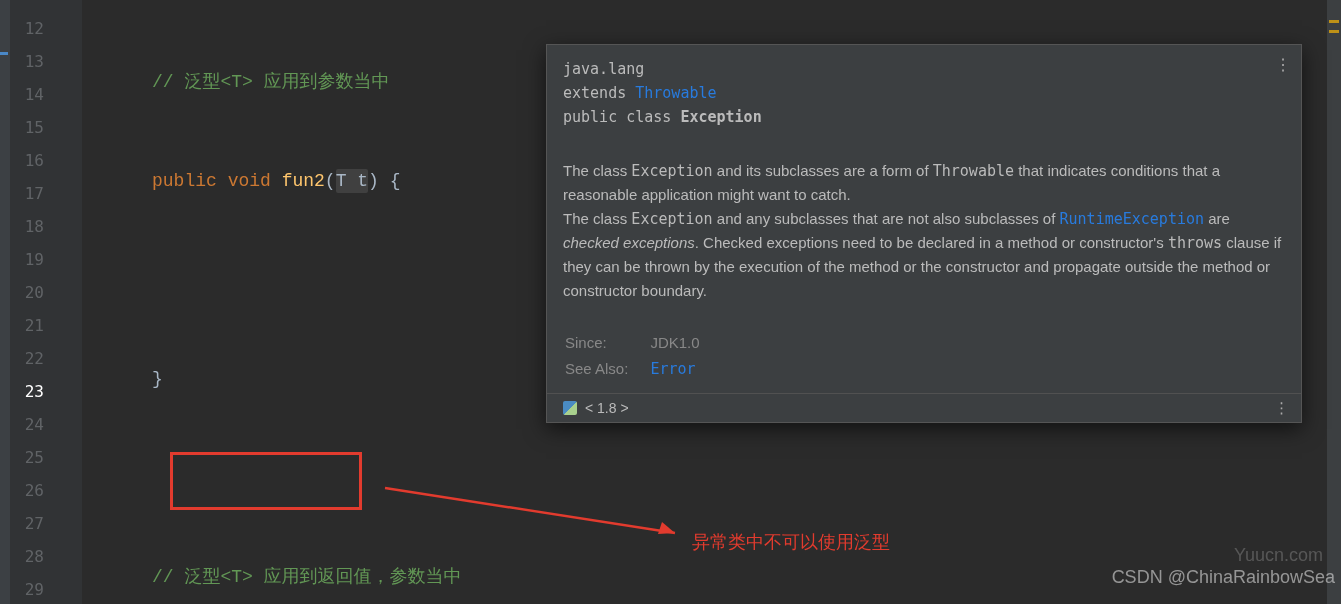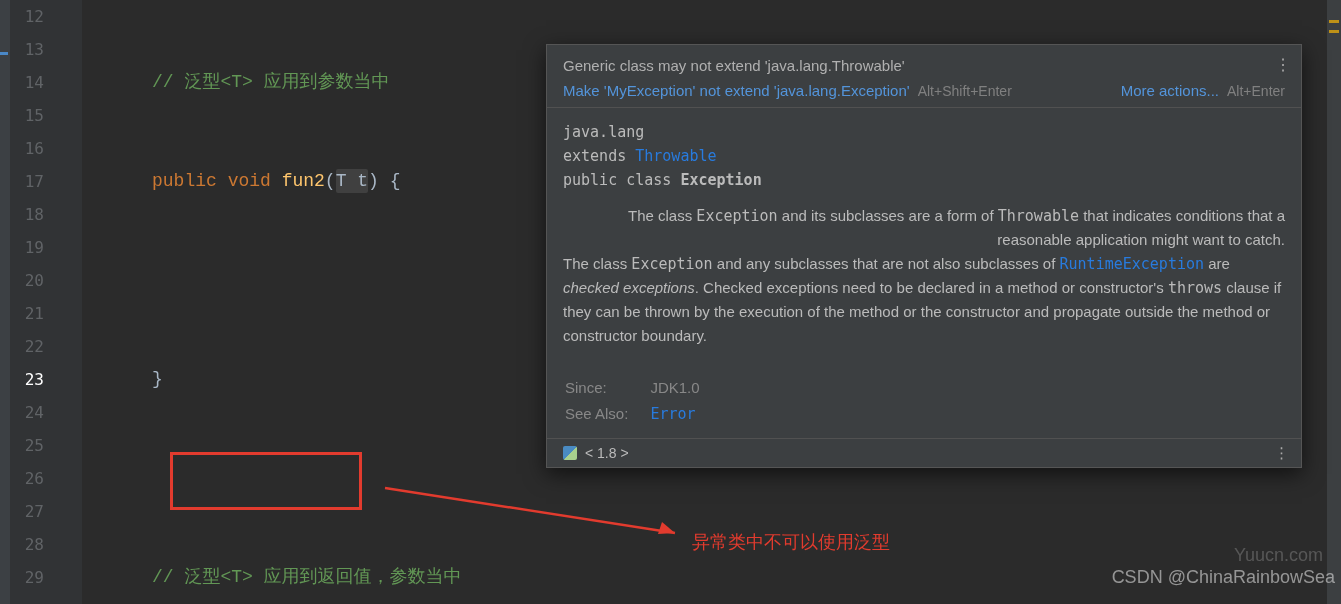--- a/index.html
+++ b/index.html
@@ -21,21 +21,21 @@
   .gutter {
     width: 62px;
     background: #313335;
     text-align: right;
     padding-right: 18px;
     color: #606366;
     font-family: Consolas, monospace;
     font-size: 16px;
     line-height: 33px;
     user-select: none;
-    padding-top: 0px;
+    padding-top: 12px;
   }
   .gutter div { height: 33px; position: relative; }
   .fold-col {
     width: 20px;
     background: #313335;
     position: relative;
   }
   .code {
     flex: 1;
     font-family: Consolas, "Courier New", monospace;
@@ -137,21 +137,21 @@
     font-size: 16px;
   }
   .popup-body {
     padding: 12px 16px 10px 16px;
     line-height: 1.6;
     font-size: 15px;
   }
   .mono { font-family: Consolas, monospace; color: #bbbbbb; }
   .mono-bold { font-weight: bold; }
   .mono-link { color: #287bde; font-family: Consolas, monospace; }
-  .popup-desc { margin-top: 12px; text-align: right; }
+  .popup-desc { margin-top: 30px; }
   .popup-meta { margin-top: 26px; color: #888; }
   .popup-meta td { padding-right: 20px; vertical-align: top; }
   .popup-footer {
     border-top: 1px solid #515151;
     padding: 6px 16px;
     display: flex;
     align-items: center;
     gap: 8px;
     position: relative;
   }
@@ -219,30 +219,20 @@
   </div>
 </div>
 
 <div class="right-track">
   <div class="warn-mark" style="top:20px"></div>
   <div class="warn-mark" style="top:30px"></div>
 </div>
 
 <div class="popup">
   <div class="more-icon">⋮</div>
-  <div class="popup-header">
-    <div class="popup-title">Generic class may not extend 'java.lang.Throwable'</div>
-    <div class="popup-actions">
-      <span class="link">Make 'MyException' not extend 'java.lang.Exception'</span>
-      <span class="shortcut">Alt+Shift+Enter</span>
-      <span style="flex:1"></span>
-      <span class="link">More actions...</span>
-      <span class="shortcut">Alt+Enter</span>
-    </div>
-  </div>
   <div class="popup-body">
     <div class="mono">java.lang</div>
     <div><span class="mono">extends </span><span class="mono-link">Throwable</span></div>
     <div><span class="mono">public class </span><span class="mono mono-bold">Exception</span></div>
     <div class="popup-desc">
       <span>The class </span><span class="mono">Exception</span><span> and its subclasses are a form of </span><span class="mono">Throwable</span><span> that indicates conditions that a reasonable application might want to catch.</span>
     </div>
     <div>
       <span>The class </span><span class="mono">Exception</span><span> and any subclasses that are not also subclasses of </span><span class="mono-link">RuntimeException</span><span> are </span><span class="italic">checked exceptions</span><span>. Checked exceptions need to be declared in a method or constructor's </span><span class="mono">throws</span><span> clause if they can be thrown by the execution of the method or the constructor and propagate outside the method or constructor boundary.</span>
     </div>

